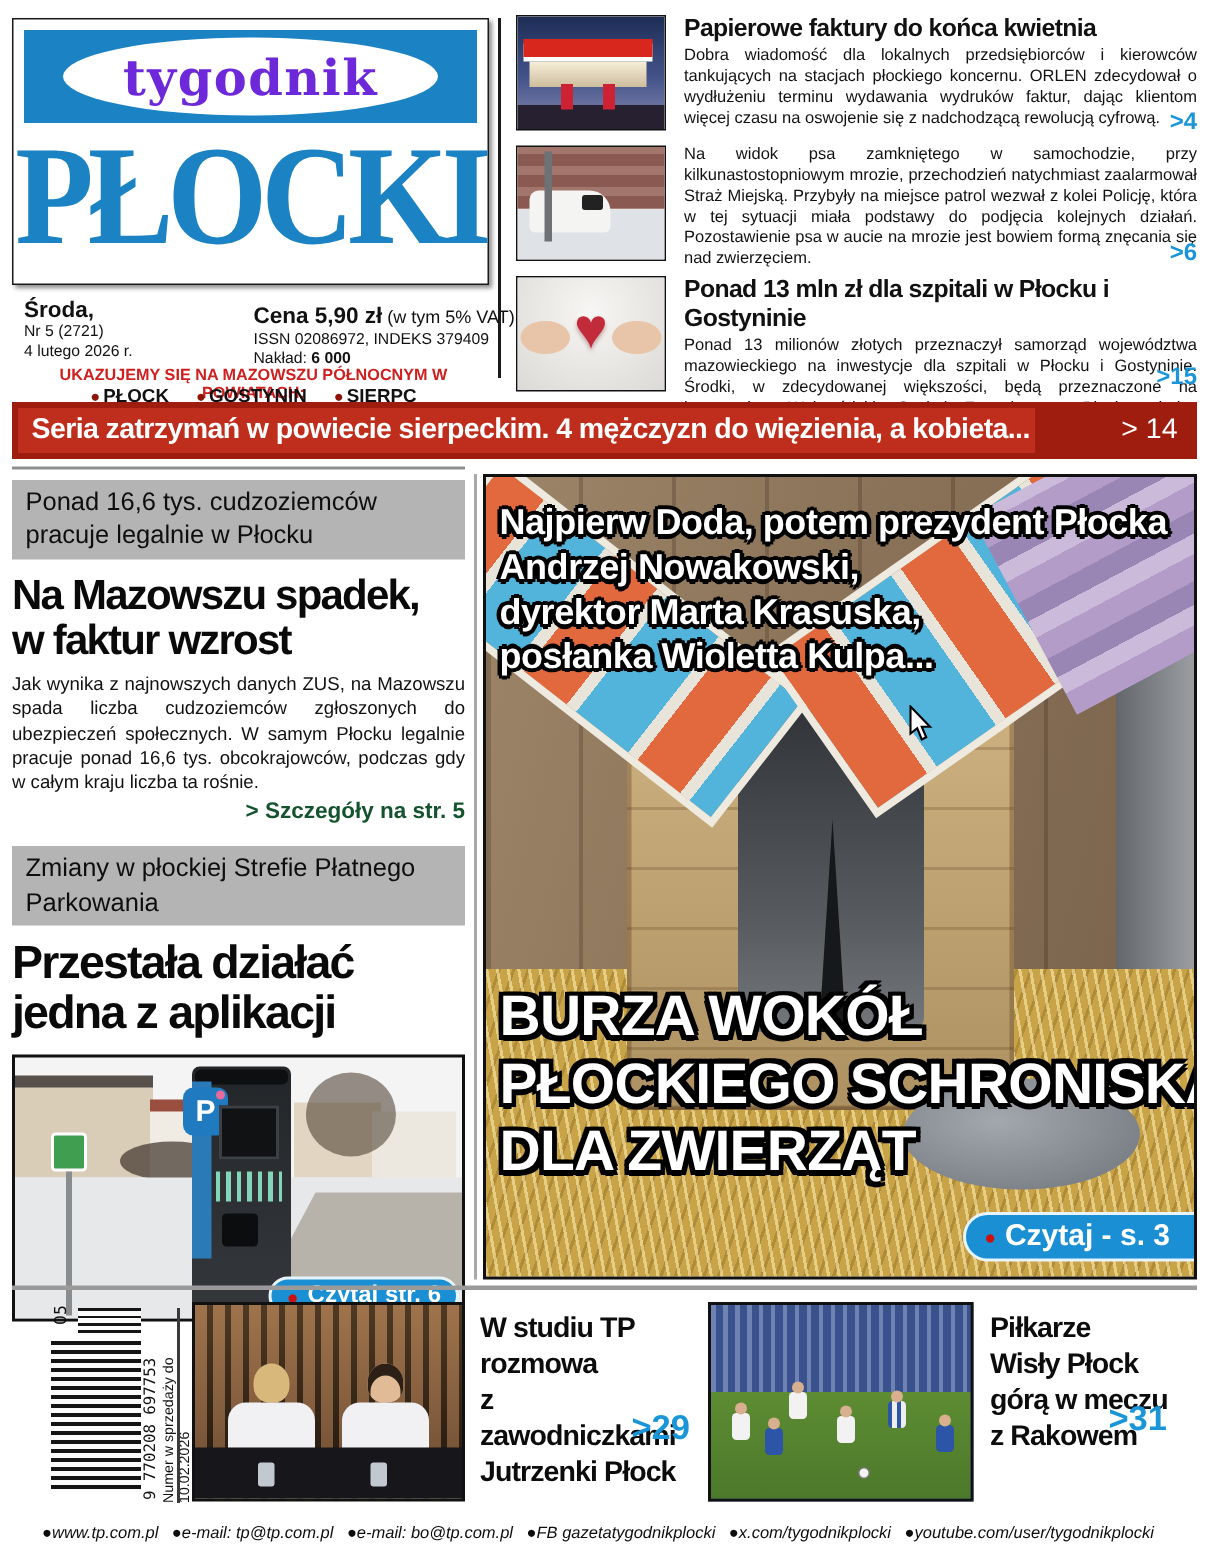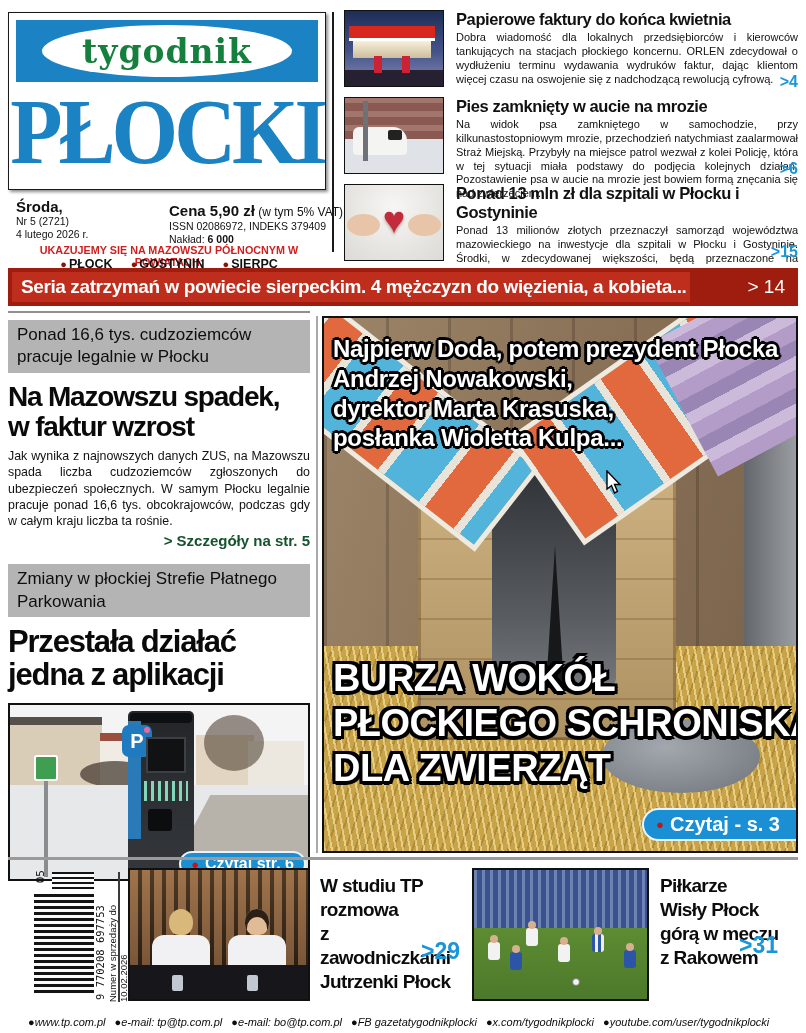--- a/index.html
+++ b/index.html
@@ -7,21 +7,21 @@
   .page { position:relative; width:806px; height:1033px; background:#fff; overflow:hidden;
           font-family:"Liberation Sans", sans-serif; color:#111; }
 
   
   .masthead { position:absolute; left:8px; top:10px; width:322px; height:248px; }
   .logo-frame { position:absolute; left:0; top:2px; width:318px; height:178px; background:#fff;
                 border:1px solid #1a1a1a; box-shadow:2px 2px 3px rgba(0,0,0,.45); }
   .logo-blue { position:absolute; left:7px; top:7px; width:302px; height:62px; background:#1b82c4; }
   .logo-ellipse { position:absolute; left:26px; top:5px; width:250px; height:52px; background:#fff; border-radius:50%;
                   display:flex; align-items:center; justify-content:center; }
-  .logo-top-text { font-family:"DejaVu Serif", serif; font-weight:bold; font-size:33px; color:#15803d; letter-spacing:1px; }
+  .logo-top-text { font-family:"DejaVu Serif", serif; font-weight:bold; font-size:33px; color:#6d28d9; letter-spacing:1px; }
   .logo-main { position:absolute; left:0; top:64px; width:316px; text-align:center;
                font-family:"Liberation Serif", serif; font-weight:bold; font-size:84px; line-height:104px;
                color:#1b82c4; letter-spacing:-4px; transform:scale(1.02,1.12); transform-origin:50% 30%; }
   .dateline { position:absolute; left:8px; top:188px; width:310px; }
   .dl-left { position:absolute; left:0; top:0; width:140px; }
   .dl-day { font-weight:bold; font-size:15px; }
   .dl-small { font-size:10.5px; line-height:13px; }
   .dl-right { position:absolute; left:140px; top:4px; width:180px;margin-left:13px; }
   .dl-price b { font-size:15px; }
   .dl-price span { font-size:12px; }
@@ -228,21 +228,20 @@
   <div class="tsr" style="top:97px;height:80px;">
     <div class="tsr-thumb">
       <div class="th-van">
         <div class="bld"></div>
           <div class="van"></div>
           <div class="win"></div>
           <div class="pole"></div>
       </div>
     </div>
     <div class="tsr-text">
-      <div class="tsr-title">Pies zamknięty w aucie na mrozie</div>
       <div class="tsr-body">Na widok psa zamkniętego w samochodzie, przy kilkunastostopniowym mrozie, przechodzień natychmiast zaalarmował Straż Miejską. Przybyły na miejsce patrol wezwał z kolei Policję, która w tej sytuacji miała podstawy do podjęcia kolejnych działań. Pozostawienie psa w aucie na mrozie jest bowiem formą znęcania się nad zwierzęciem.</div>
     </div>
     <div class="tsr-page">&gt;6</div>
   </div>
 
   <div class="tsr" style="top:184px;height:76px;">
     <div class="tsr-thumb">
       <div class="th-heart">
         <div class="hand" style="left:2%;"></div>
           <div class="hand" style="right:2%;"></div>

